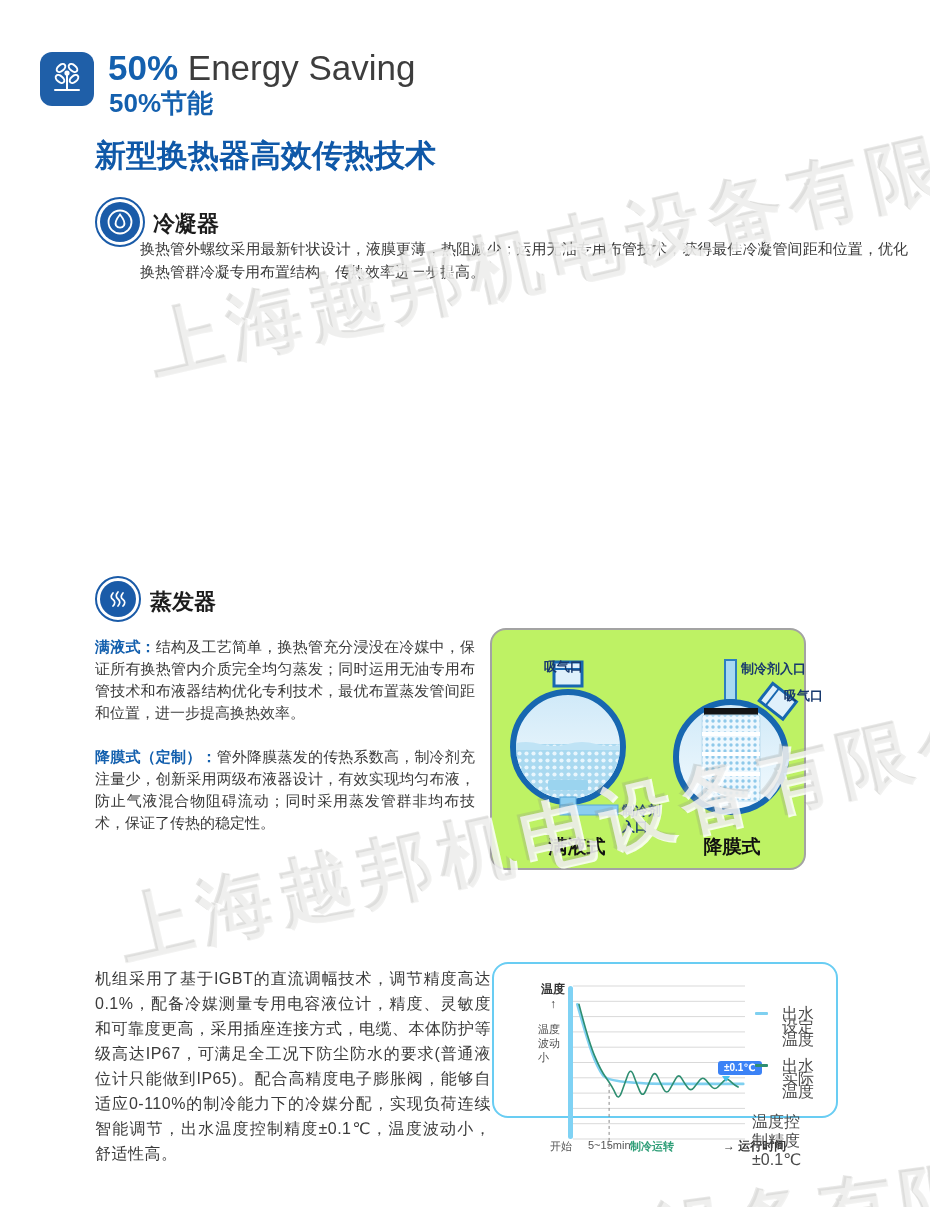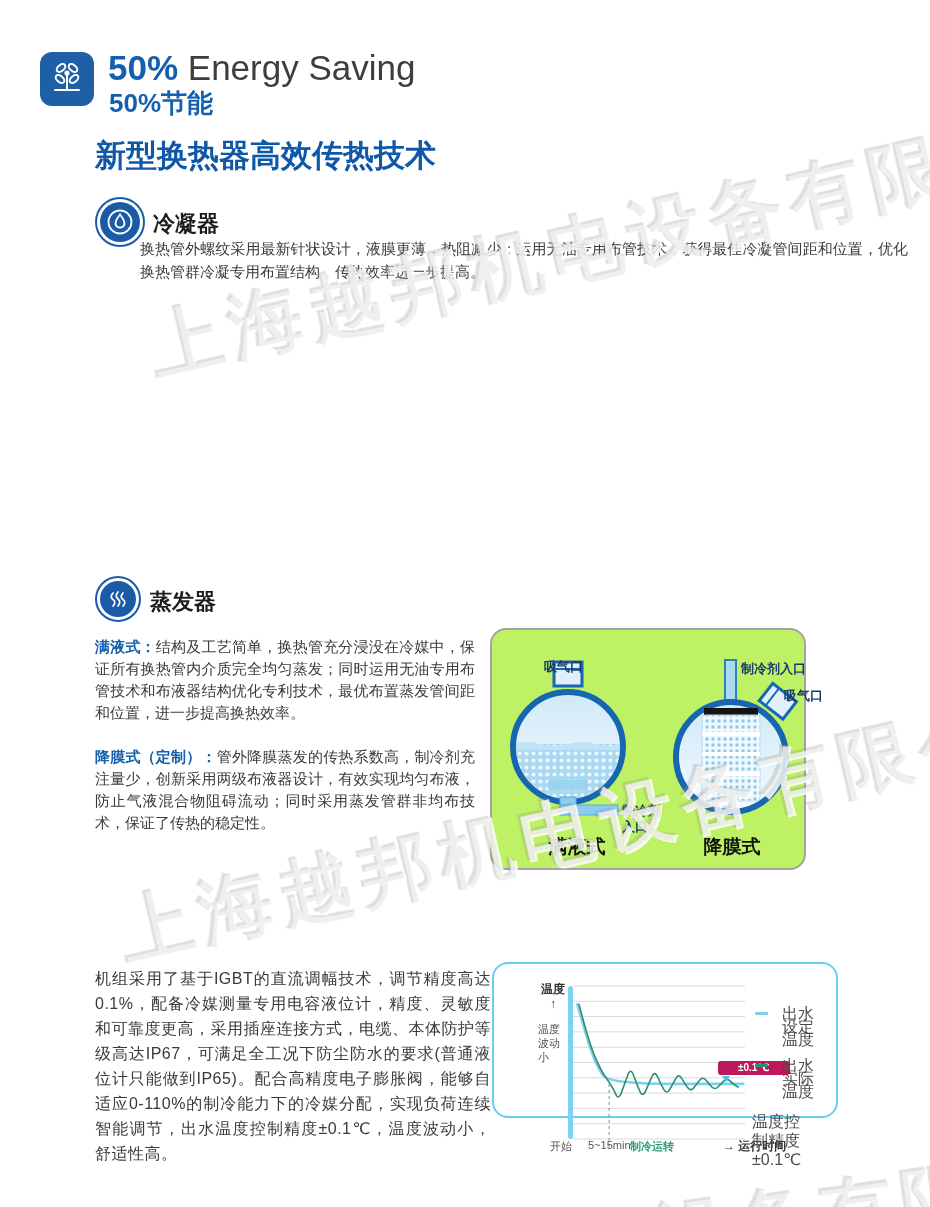--- a/index.html
+++ b/index.html
@@ -74,22 +74,22 @@
   .ax-t { font-size:12px; font-weight:bold; color:#333; }
   .ax-s { font-size:11px; color:#4a4a4a; line-height:14px; }
   .tick { font-size:11px; color:#555; white-space:nowrap; }
   .tick-green { color:#2e9e77; font-weight:bold; }
   .xtitle { font-size:12px; font-weight:bold; color:#333; white-space:nowrap; }
   .legend-item { position:absolute; display:flex; }
   .leg-dash { width:13px; height:3px; margin-top:5px; border-radius:1px; }
   .leg-txt { margin-left:14px; width:2.4em; font-size:16px; line-height:13px; color:#4a4a4a;
              word-break:break-all; }
   .note { font-size:16px; line-height:19px; color:#4a4a4a; }
-  .callout { position:absolute; background:#be185d; color:#fff; font-size:10px; font-weight:bold;
-             padding:1px 20px 2px; border-radius:3px; white-space:nowrap; }
+  .callout { position:absolute; background:#3b82f6; color:#fff; font-size:10px; font-weight:bold;
+             padding:1px 6px 2px; border-radius:3px; white-space:nowrap; }
   .callout-tri { position:absolute; width:0; height:0;
                  border-left:4px solid transparent; border-right:4px solid transparent;
                  border-top:6px solid #47c2ee; }
 </style>
 </head>
 <body>
 
 <div class="page">
 
   <div class="wm" style="left:150px; top:300px;">上海越邦机电设备有限公司</div>

